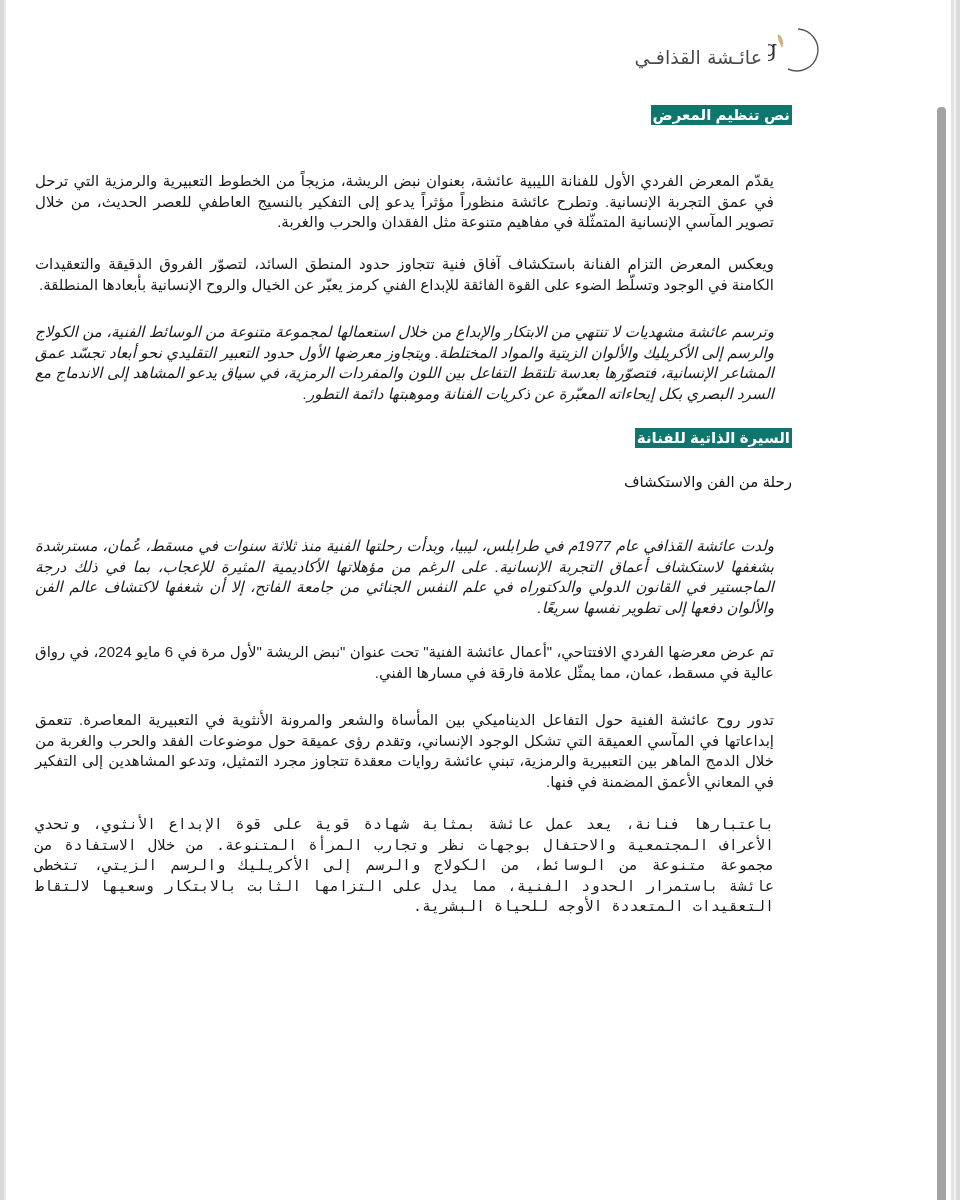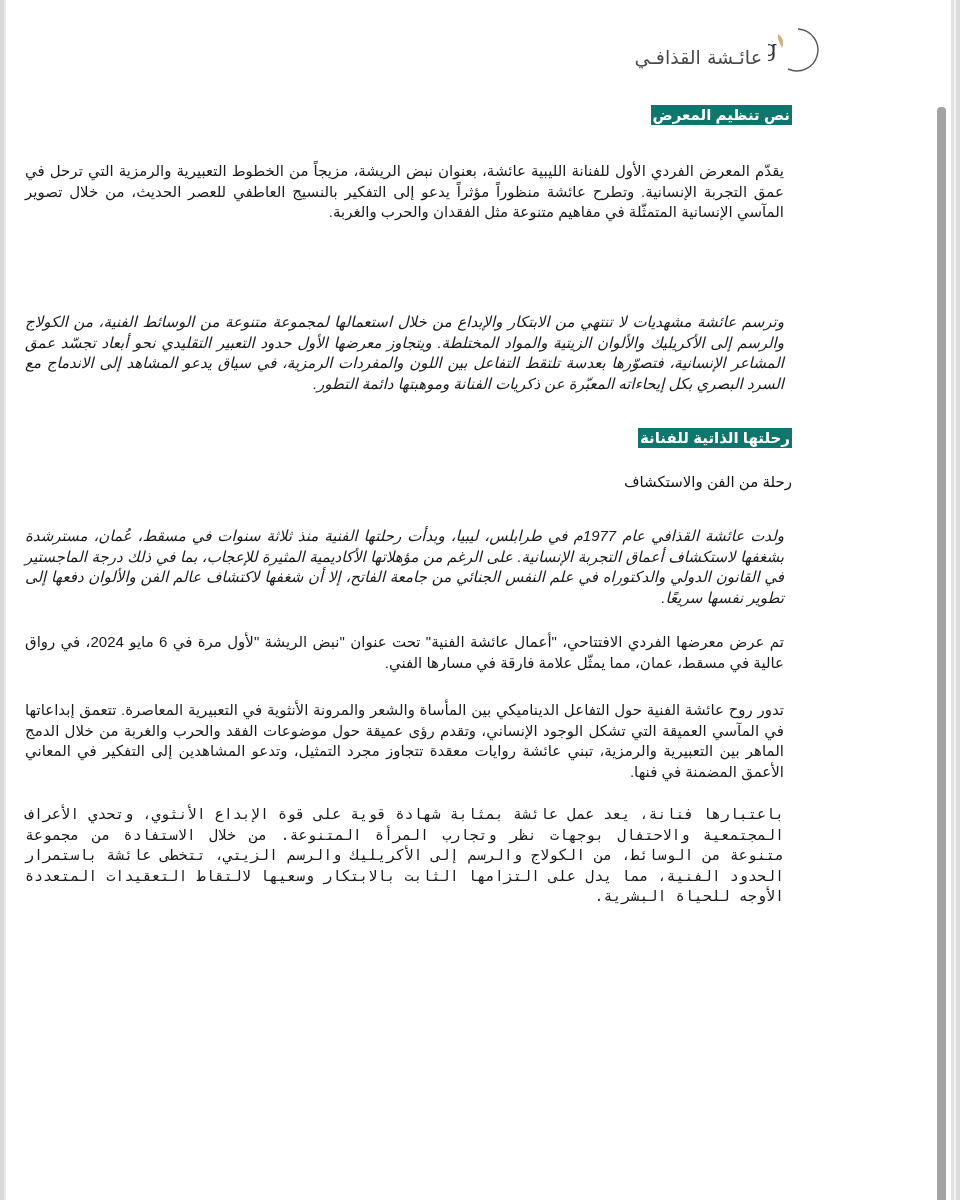--- a/index.html
+++ b/index.html
@@ -86,21 +86,21 @@
   .para {
     position: absolute;
     right: 138px;
     width: 775px;
     font-size: 15px;
     line-height: 20.5px;
     text-align: justify;
     text-align-last: right;
     color: #1a1a1a;
   }
-  .para p { margin: 8px; }
+  .para p { margin: 18px; }
 </style>
 </head>
 <body>
 
 <div class="left-border"></div>
 
 <div class="page">
 
   <div class="logo">
     <div class="logo-mark">
@@ -112,26 +112,29 @@
     </div>
     <span class="logo-text">عائـشة القذافـي</span>
   </div>
 
   <div class="section-heading" style="top:105px;">نص تنظيم المعرض</div>
 
   <div class="para" style="top:153px;">
     <p>يقدّم المعرض الفردي الأول للفنانة الليبية عائشة، بعنوان نبض الريشة، مزيجاً من الخطوط التعبيرية والرمزية التي ترحل في عمق التجربة الإنسانية. وتطرح عائشة منظوراً مؤثراً يدعو إلى التفكير بالنسيج العاطفي للعصر الحديث، من خلال تصوير المآسي الإنسانية المتمثّلة في مفاهيم متنوعة مثل الفقدان والحرب والغربة.</p>
   </div>
 
+  <div class="para" style="top:236px;">
+    <p>ويعكس المعرض التزام الفنانة باستكشاف آفاق فنية تتجاوز حدود المنطق السائد، لتصوّر الفروق الدقيقة والتعقيدات الكامنة في الوجود وتسلّط الضوء على القوة الفائقة للإبداع الفني كرمز يعبّر عن الخيال والروح الإنسانية بأبعادها المنطلقة.</p>
+  </div>
 
   <div class="para" style="top:304px;font-style:italic;">
     <p>وترسم عائشة مشهديات لا تنتهي من الابتكار والإبداع من خلال استعمالها لمجموعة متنوعة من الوسائط الفنية، من الكولاج والرسم إلى الأكريليك والألوان الزيتية والمواد المختلطة. ويتجاوز معرضها الأول حدود التعبير التقليدي نحو أبعاد تجسّد عمق المشاعر الإنسانية، فتصوّرها بعدسة تلتقط التفاعل بين اللون والمفردات الرمزية، في سياق يدعو المشاهد إلى الاندماج مع السرد البصري بكل إيحاءاته المعبّرة عن ذكريات الفنانة وموهبتها دائمة التطور.</p>
   </div>
 
-  <div class="section-heading" style="top:428px;">رحلتها الذاتية للفنانة</div>
+  <div class="section-heading" style="top:428px;">السيرة الذاتية للفنانة</div>
 
   <div class="subheading" style="top:473px;">رحلة من الفن والاستكشاف</div>
 
   <div class="para" style="top:518px;font-style:italic;">
     <p>ولدت عائشة القذافي عام 1977م في طرابلس، ليبيا، وبدأت رحلتها الفنية منذ ثلاثة سنوات في مسقط، عُمان، مسترشدة بشغفها لاستكشاف أعماق التجربة الإنسانية. على الرغم من مؤهلاتها الأكاديمية المثيرة للإعجاب، بما في ذلك درجة الماجستير في القانون الدولي والدكتوراه في علم النفس الجنائي من جامعة الفاتح، إلا أن شغفها لاكتشاف عالم الفن والألوان دفعها إلى  تطوير نفسها سريعًا.</p>
   </div>
 
   <div class="para" style="top:624px;">
     <p>تم عرض معرضها الفردي الافتتاحي، "أعمال عائشة الفنية" تحت عنوان "نبض الريشة "لأول مرة في 6 مايو 2024، في رواق عالية في مسقط، عمان، مما يمثّل علامة فارقة في مسارها الفني.</p>
   </div>

